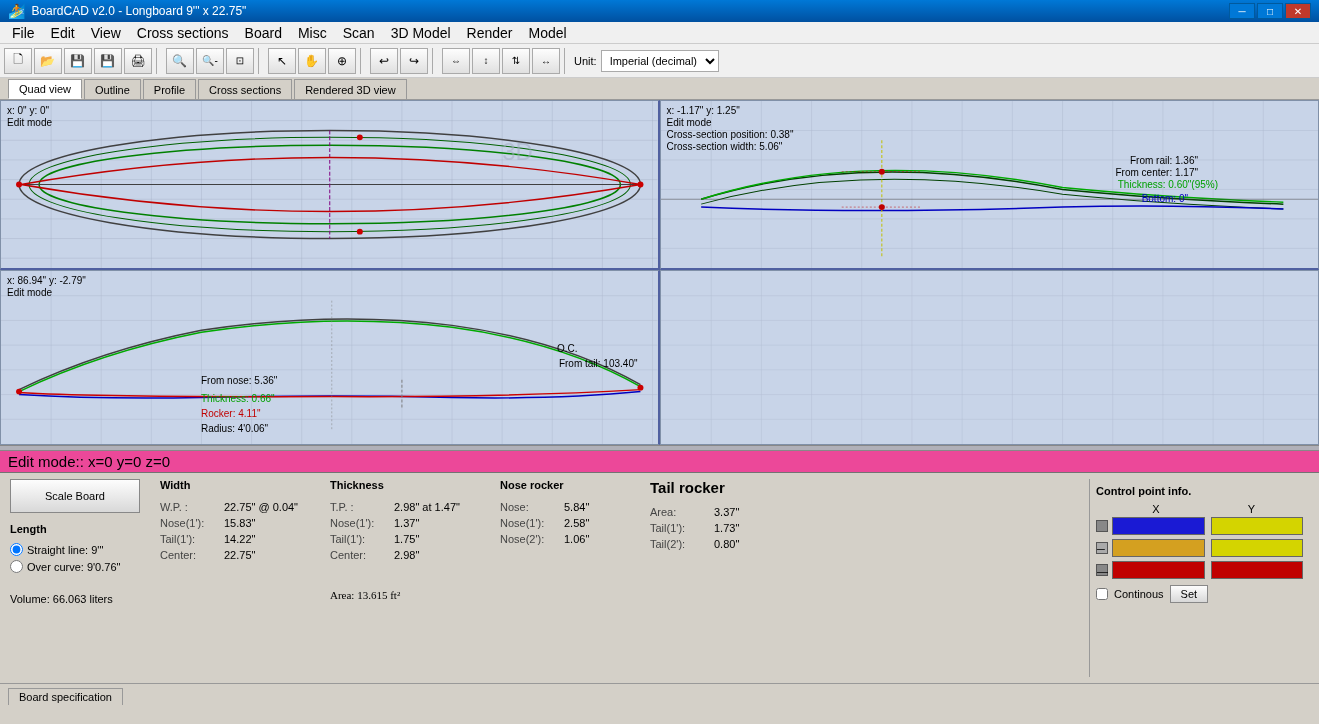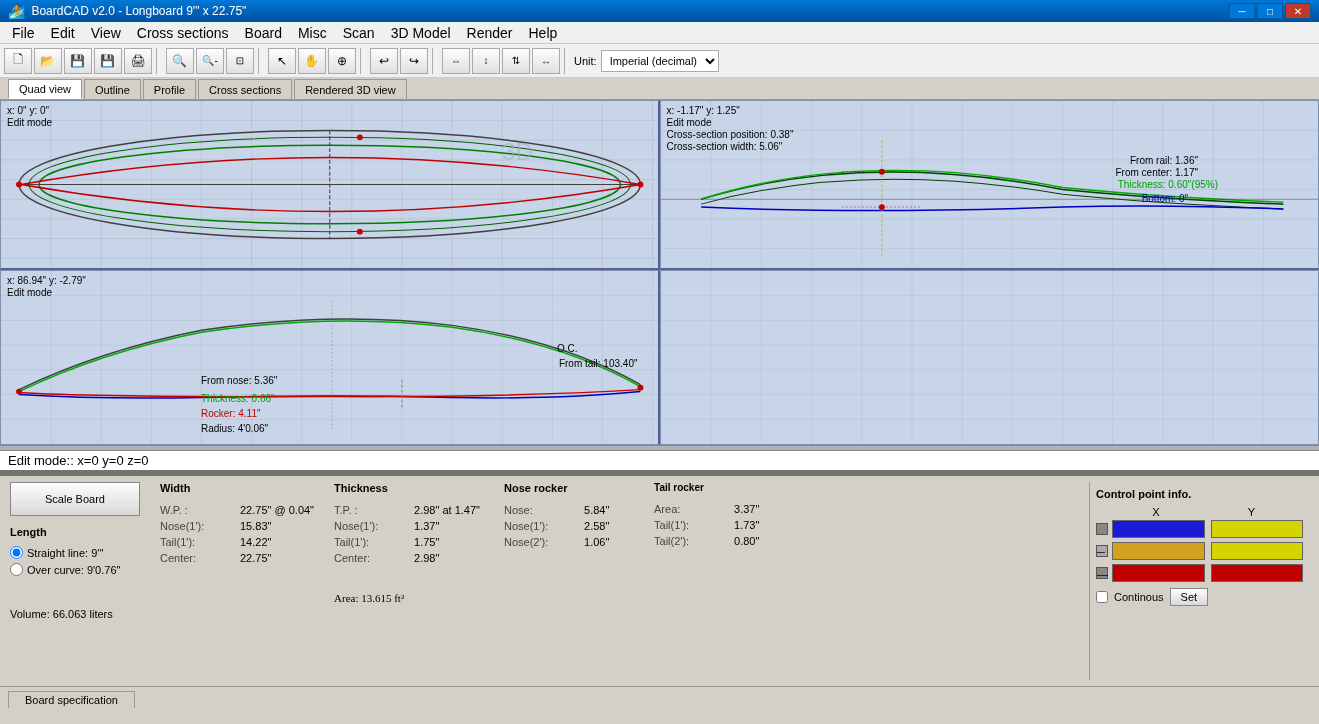--- a/index.html
+++ b/index.html
@@ -161,21 +161,21 @@
     }
     
     #info-content {
       display: flex;
       flex: 1;
       padding: 6px 10px;
       gap: 20px;
     }
     
     .info-section { display: flex; flex-direction: column; gap: 4px; }
-    .info-row { display: flex; align-items: center; gap: 20px; font-size: 11px; }
+    .info-row { display: flex; align-items: center; gap: 4px; font-size: 11px; }
     .info-label { color: #444; min-width: 60px; }
     .info-value { color: #000; }
     
     .scale-btn {
       padding: 10px 10px;
       background: linear-gradient(to bottom, #fdfdfd, #d8d8d8);
       border: 1px solid #888;
       cursor: pointer;
       font-size: 11px;
       margin-bottom: 6px;
@@ -183,21 +183,21 @@
     
     #bottom-bar {
       background: #d4d0c8;
       border-top: 1px solid #999;
       height: 26px;
       display: flex;
       align-items: center;
       padding: 0 8px;
     }
     .bottom-tab {
-      padding: 2px 16px;
+      padding: 2px 10px;
       background: #d4d0c8;
       border: 1px solid #999;
       border-bottom: none;
       cursor: pointer;
       font-size: 11px;
     }
     
     
     #cp-panel {
       width: 220px;
@@ -285,21 +285,21 @@
 <div id="menu-bar">
   <span class="menu-item">File</span>
   <span class="menu-item">Edit</span>
   <span class="menu-item">View</span>
   <span class="menu-item">Cross sections</span>
   <span class="menu-item">Board</span>
   <span class="menu-item">Misc</span>
   <span class="menu-item">Scan</span>
   <span class="menu-item">3D Model</span>
   <span class="menu-item">Render</span>
-  <span class="menu-item">Help</span>
+  <span class="menu-item">Model</span>
 </div>
 
 <div id="toolbar">
   <div class="tb-btn" title="New">🗋</div>
   <div class="tb-btn" title="Open">📂</div>
   <div class="tb-btn" style="color:#c00;" title="Save">💾</div>
   <div class="tb-btn" style="color:#080;" title="Save As">💾</div>
   <div class="tb-btn" title="Print">🖨</div>
   <div class="tb-separator"></div>
   <div class="tb-btn" title="Zoom In">🔍</div>
@@ -521,39 +521,39 @@
           <line x1="0" y1="100" x2="655" y2="100"></line>
         <line x1="0" y1="125" x2="655" y2="125"></line> 
           <line x1="0" y1="150" x2="655" y2="150"></line>
       </g>
     </svg>
   </div>
 </div>
 
 <div id="resize-handle"></div>
 
-<div style="background:#ffffff; padding:2px 8px; border-bottom: 6px solid #737373; font-size:13px;">
+<div style="background:#ec4899; padding:2px 8px; border-bottom: 1px solid #737373; font-size:15px;">
   <span>Edit mode:: x=0 y=0 z=0</span>
 </div>
 
 <div id="info-panel">
   <div id="info-content">
 
     <div class="info-section" style="min-width:130px;">
       <button class="scale-btn">Scale Board</button>
       <div style="font-weight:bold; font-size:11px; margin-bottom:4px;">Length</div>
       <div class="radio-row">
         <input type="radio" name="length-type" checked="" style="margin: 0px;">
         <span>Straight line: 9'"</span>
       </div>
       <div class="radio-row">
         <input type="radio" name="length-type" style="margin: 0px;">
         <span>Over curve: 9'0.76"</span>
       </div>
-      <div class="vol-area" style="margin-top:28px;">Volume: 66.063 liters</div>
+      <div class="vol-area" style="margin-top:16px;">Volume: 66.063 liters</div>
     </div>
 
     <div class="info-section" style="min-width:150px;">
       <div style="font-weight:bold; font-size:11px; margin-bottom:6px;">Width</div>
       <div class="info-row">
         <span class="info-label">W.P. :</span>
         <span class="info-value">22.75" @ 0.04"</span>
       </div>
       <div class="info-row">
         <span class="info-label">Nose(1'):</span>
@@ -600,21 +600,21 @@
         <span class="info-label">Nose(1'):</span>
         <span class="info-value">2.58"</span>
       </div>
       <div class="info-row">
         <span class="info-label">Nose(2'):</span>
         <span class="info-value">1.06"</span>
       </div>
     </div>
 
     <div class="info-section" style="min-width:130px;">
-      <div style="font-weight:bold; font-size:10px; margin-bottom:6px;">Tail rocker</div>
+      <div style="font-weight:bold; font-size:15px; margin-bottom:6px;">Tail rocker</div>
       <div class="info-row">
         <span class="info-label">Area:</span>
         <span class="info-value">3.37"</span>
       </div>
       <div class="info-row">
         <span class="info-label">Tail(1'):</span>
         <span class="info-value">1.73"</span>
       </div>
       <div class="info-row">
         <span class="info-label">Tail(2'):</span>

